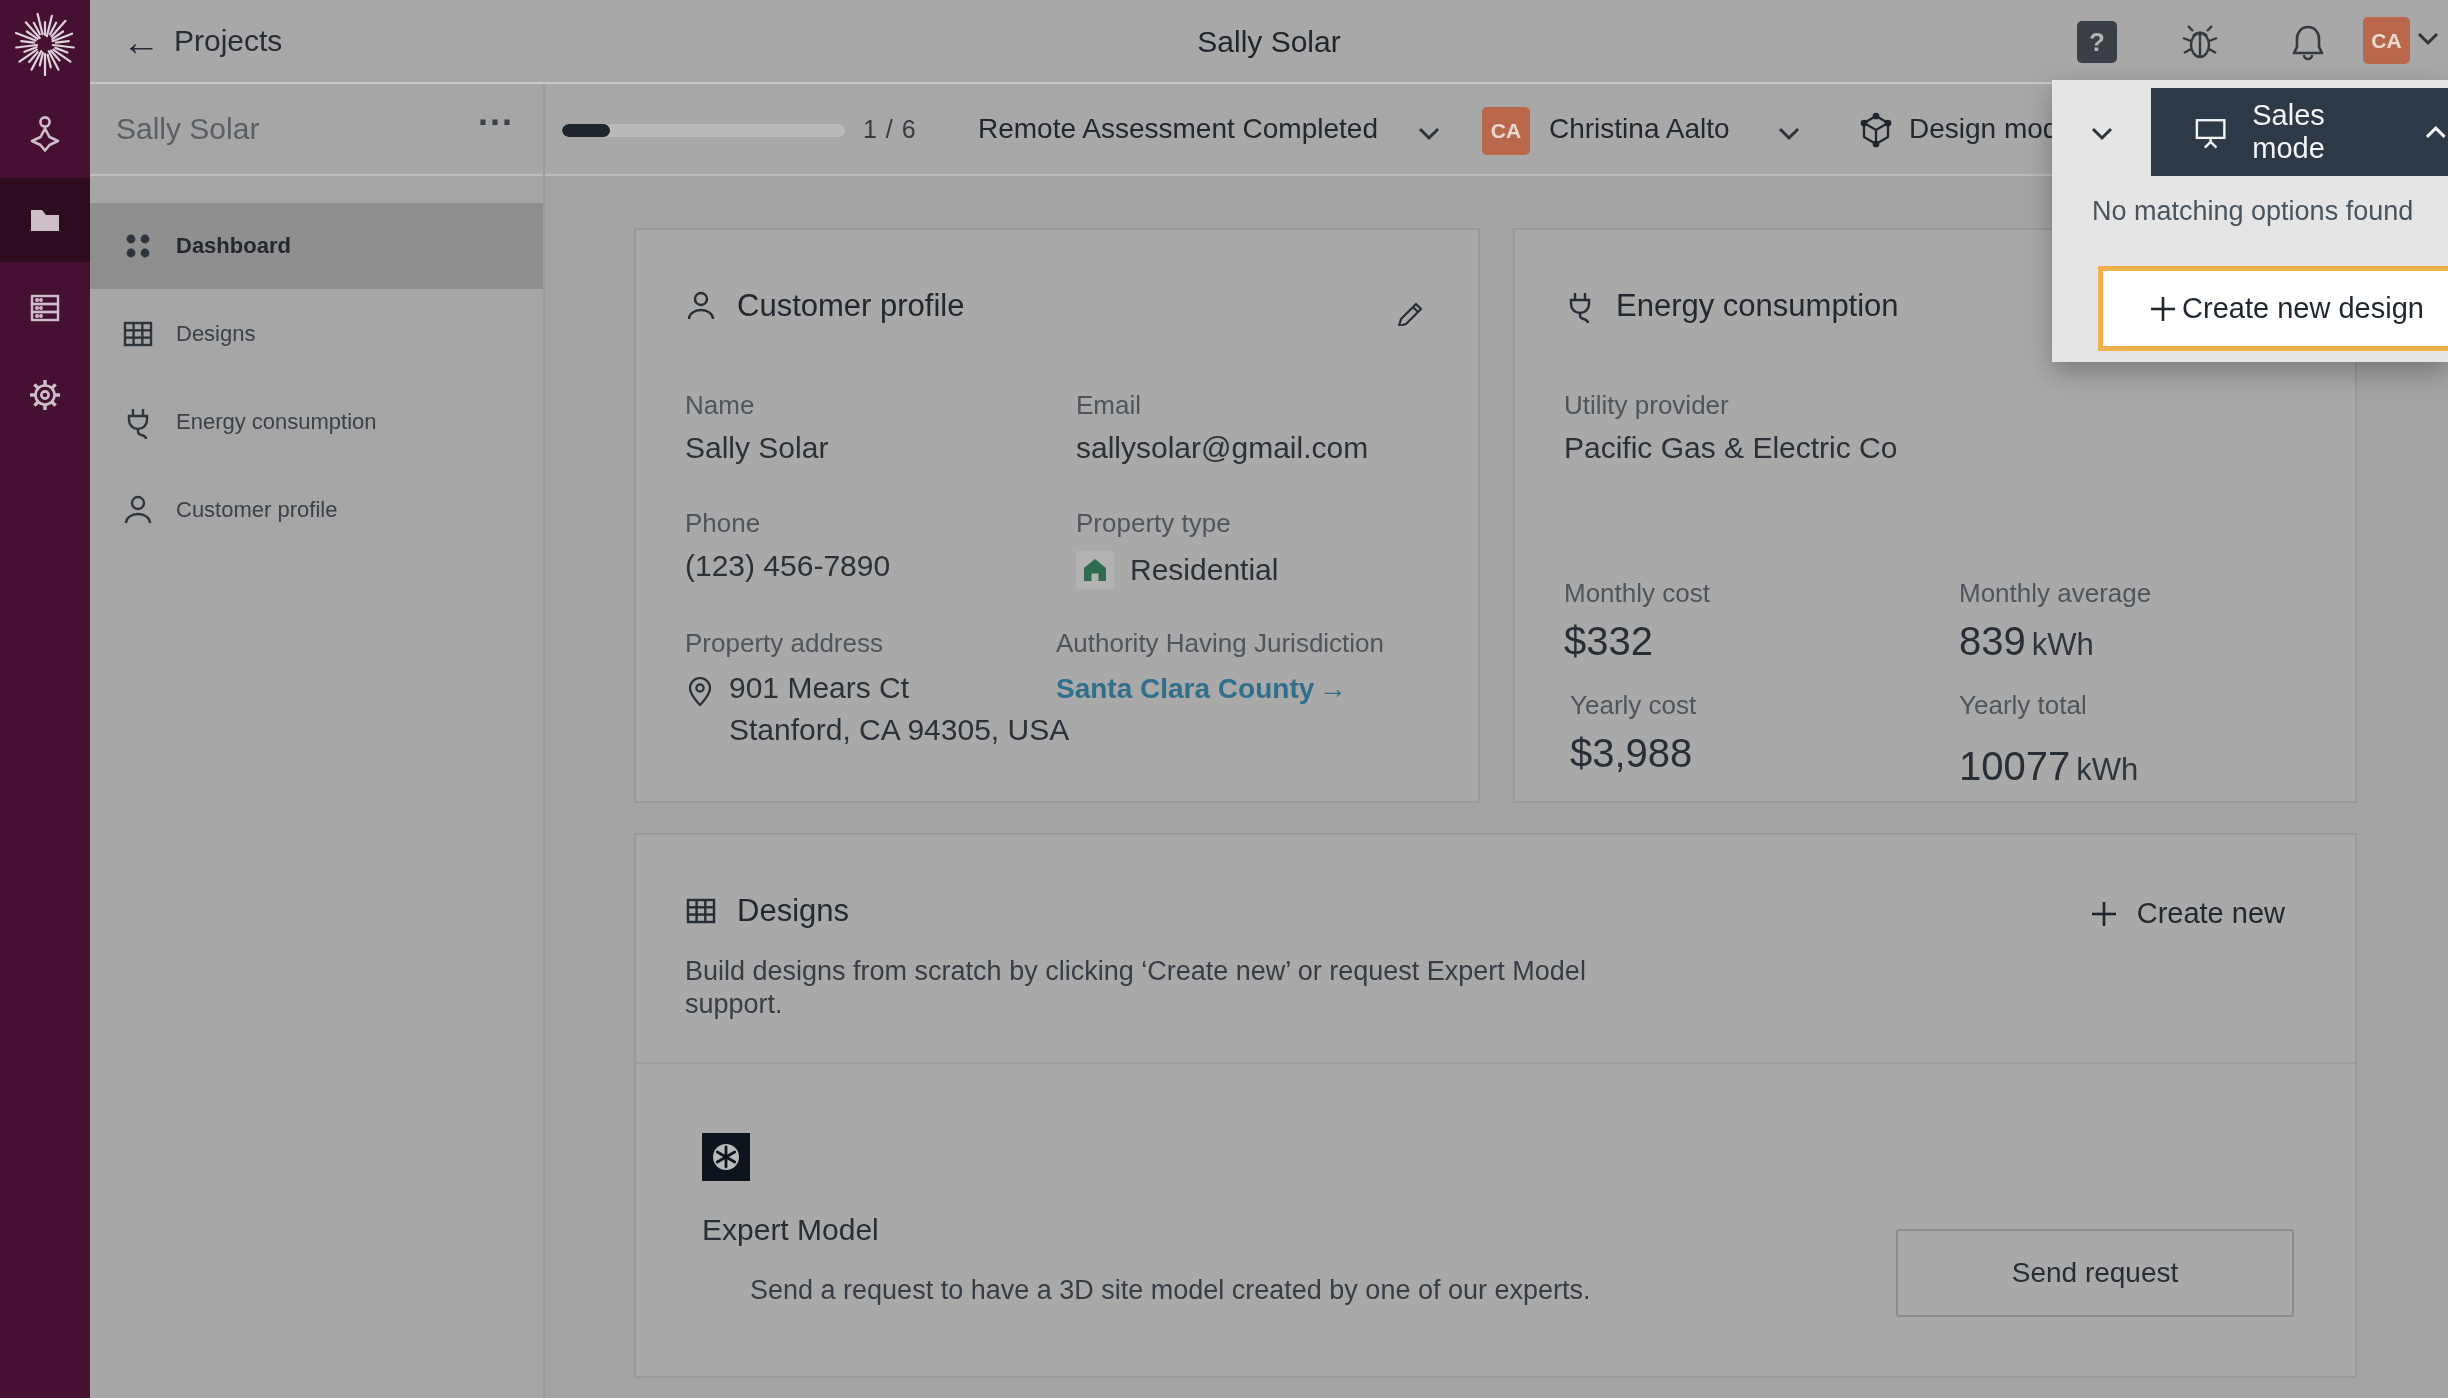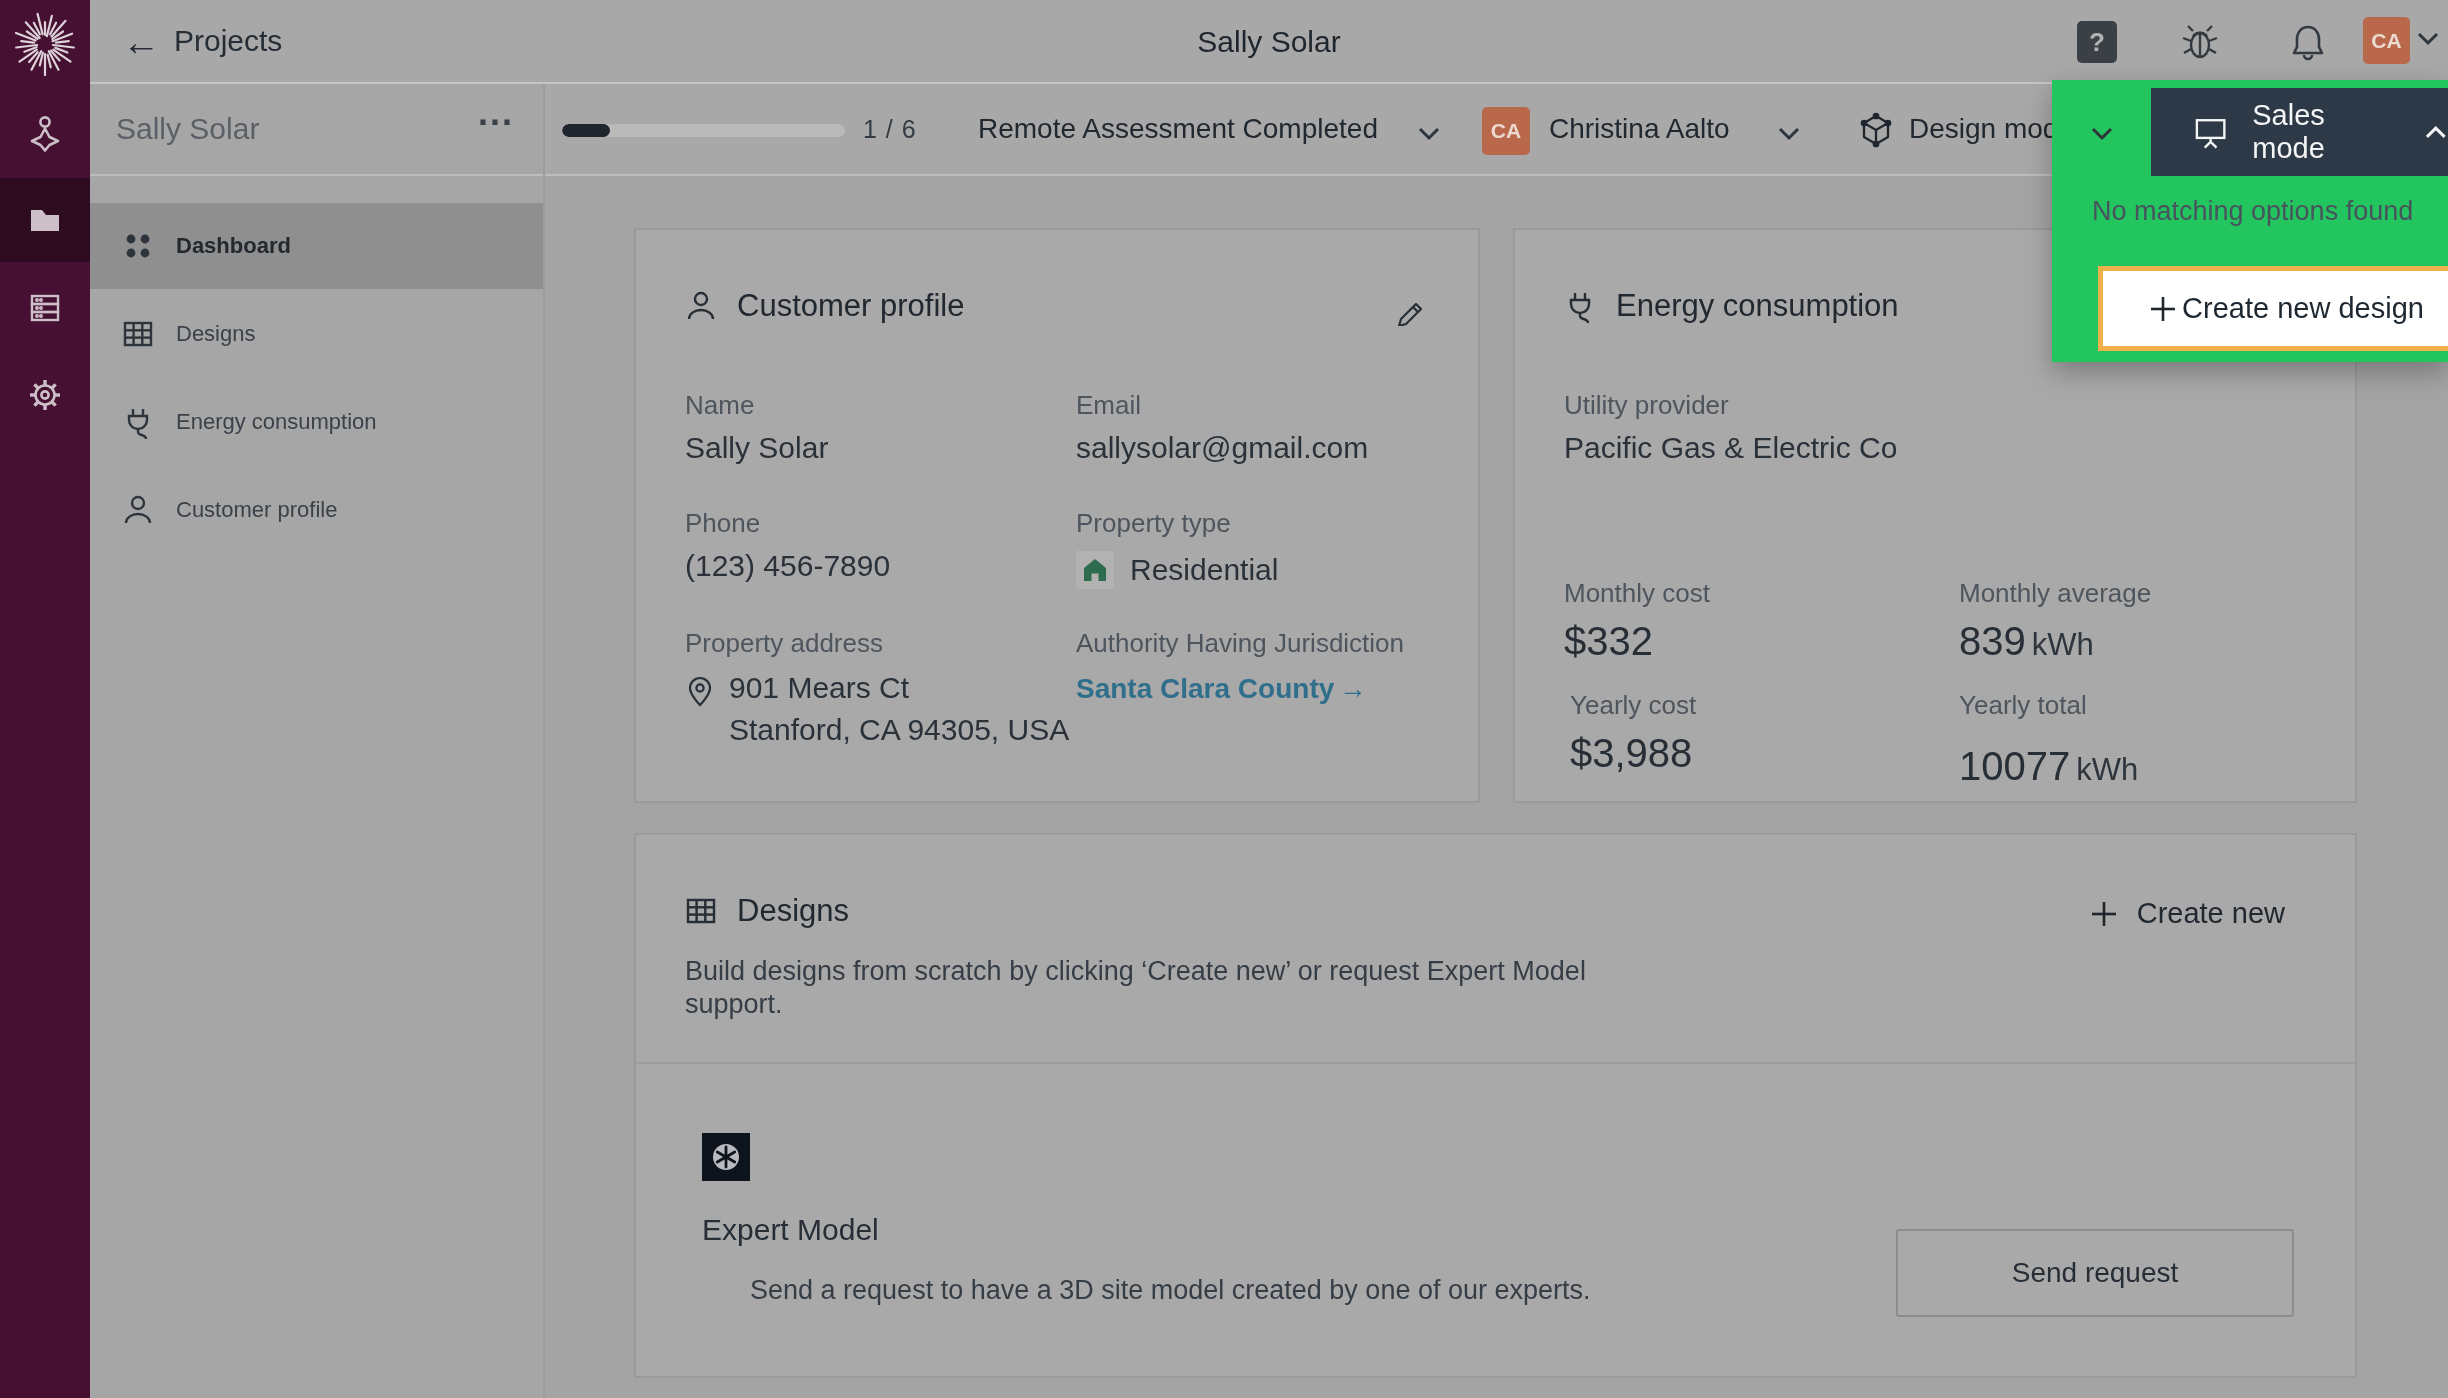--- a/index.html
+++ b/index.html
@@ -75,21 +75,21 @@
   .link { font-size:28px; font-weight:700; color:#2f6f8c; cursor:pointer; }
   .house-chip { width:38px; height:38px; background:#b2b2b2; display:flex; align-items:center; justify-content:center; }
   .stat-value { font-size:40px; font-weight:500; color:#272e36; }
   .stat-unit { font-size:31px; font-weight:400; color:#2e353d; margin-left:6px; }
   .btn-outline { position:absolute; border:2px solid #8c8c8c; border-radius:3px; background:transparent;
     font-size:28px; font-weight:500; color:#262d35; display:flex; align-items:center; justify-content:center; cursor:pointer;
     font-family:inherit;}
   .plus-glyph { width:30px; height:30px; color:#20262e; }
 
   
-  #dd-root { position:absolute; left:2052px; top:80px; width:396px; height:282px; background:#22c55e;
+  #dd-root { position:absolute; left:2052px; top:80px; width:396px; height:282px; background:#e5e5e5;
     box-shadow:0 10px 26px rgba(0,0,0,0.28); z-index:60; }
   #salesmode-btn { position:absolute; left:99px; top:8px; width:297px; height:88px; background:#2e3947;
     display:flex; align-items:center; cursor:pointer; }
   #salesmode-btn .sicon { width:40px; height:40px; color:#f4f5f6; margin-left:40px; }
   #salesmode-btn .slabel { color:#f4f5f6; font-size:29px; font-weight:500; margin-left:22px; }
   #salesmode-btn .chev { color:#f4f5f6; margin-left:22px; }
   .dd-empty { position:absolute; left:40px; top:116px; font-size:27px; color:#49535e; }
   .dd-create { position:absolute; left:14px; top:186px; width:376px; height:85px;
     border:5px solid #f0b04c; background:#ffffff; display:flex; align-items:center; justify-content:center; gap:4px;
     font-size:29px; color:#1d2731; cursor:pointer; font-family:inherit;margin-left:32px;}
@@ -320,21 +320,21 @@
         <svg width="30" height="34" viewBox="0 0 30 34" fill="none" stroke="#262d35" stroke-width="2.2" style="margin-top:4px;">
           <path d="M15 3 C9.5 3 5 7.5 5 13 c0 7 10 17 10 17 s10 -10 10 -17 C25 7.5 20.5 3 15 3 Z"></path>
           <circle cx="15" cy="13" r="3.6"></circle>
         </svg>
         <div>
           <div style="font-size:30px; color:#2a3138;">901 Mears Ct</div>
           <div style="font-size:30px; color:#2a3138; margin-top:8px;">Stanford, CA 94305, USA</div>
         </div>
       </div>
     </div>
-    <div class="abs" style="left:440px; top:398px;">
+    <div class="abs" style="left:420px; top:398px;">
       <div class="field-label">Authority Having Jurisdiction</div>
       <div style="margin-top:14px;">
         <span class="link">Santa Clara County</span>
         <span class="link">→</span>
       </div>
     </div>
   </div>
 
   <div class="card" style="left:968px; top:52px; width:844px; height:575px;">
     <div class="card-title-row" style="left:47px; top:58px;">

